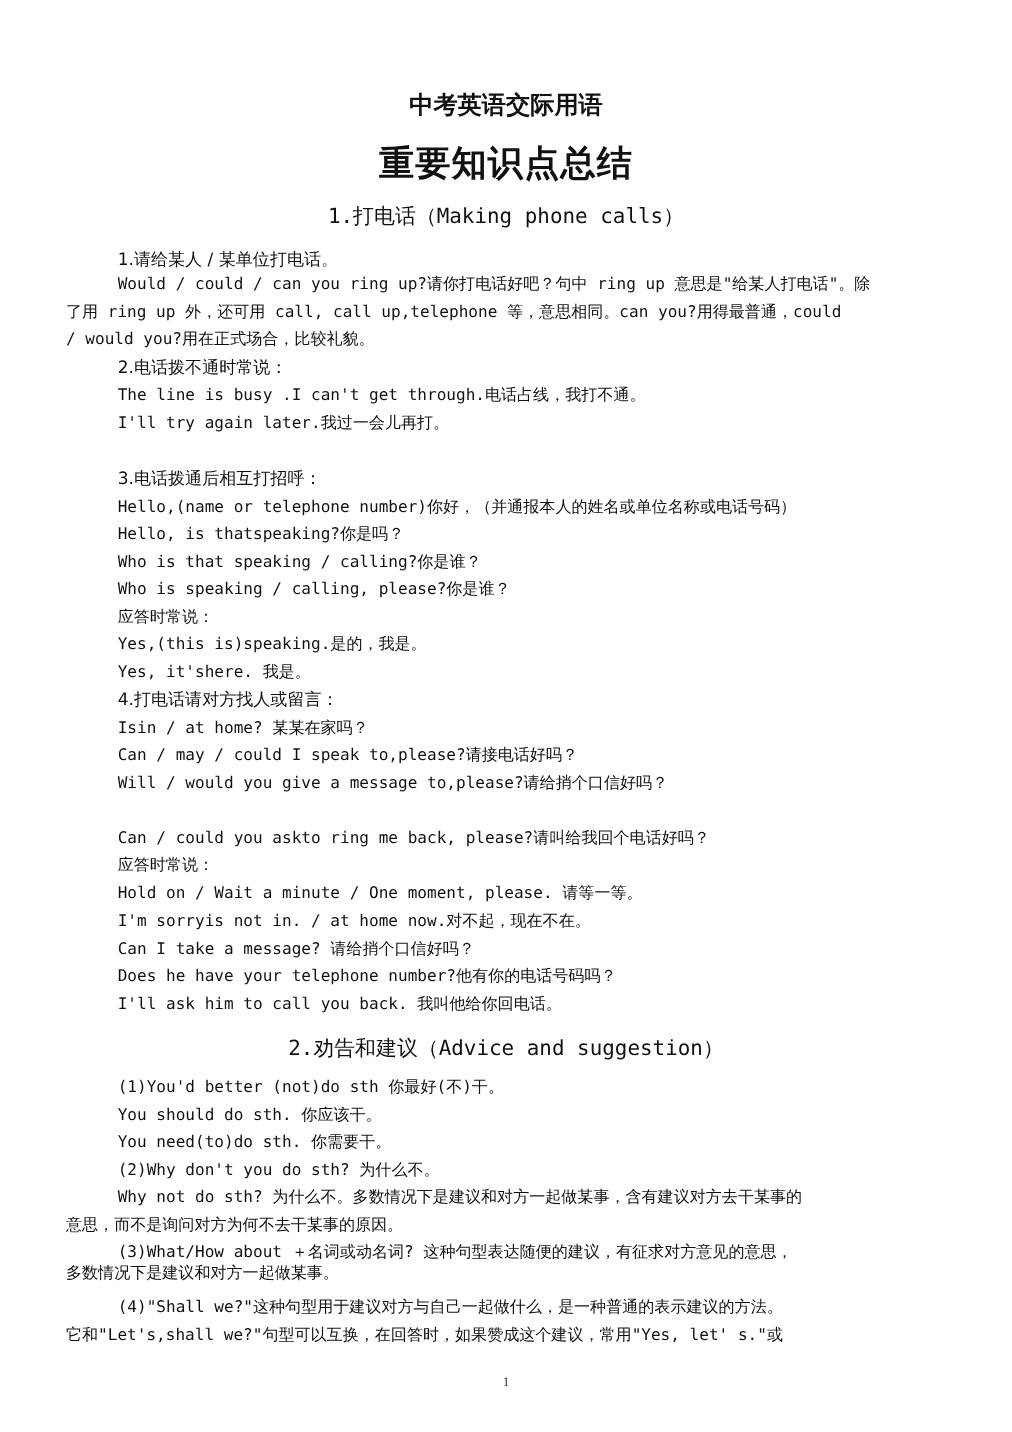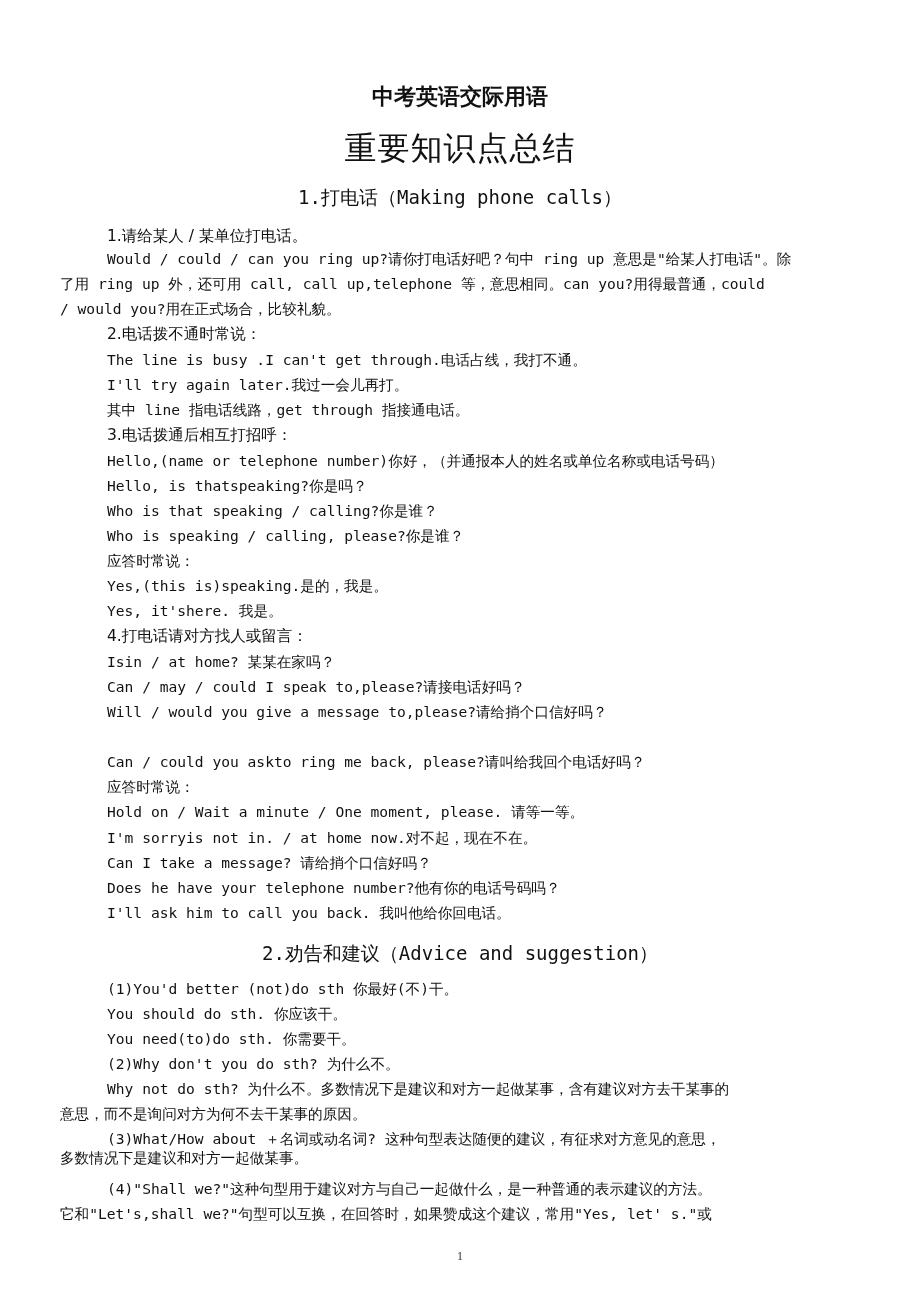--- a/index.html
+++ b/index.html
@@ -10,21 +10,21 @@
   }
   .page { position: absolute; left: 0; top: 0; width: 920px; height: 1302px; padding-left: 32px; }
   .title1 {
     position: absolute; left: 0; width: 920px; top: 82px;
     text-align: center; font-family: "DejaVu Sans", sans-serif;
     font-weight: bold; font-size: 22px; line-height: 30px;
   }
   .title2 {
     position: absolute; left: 0; width: 920px; top: 126px;
     text-align: center; font-family: "DejaVu Sans", sans-serif;
-    font-weight: normal; font-size: 32px; line-height: 44px; letter-spacing: 1px;
+    font-weight: bold; font-size: 32px; line-height: 44px; letter-spacing: 1px;
   }
   .sec {
     position: absolute; left: 0; width: 920px;
     text-align: center; font-family: "DejaVu Sans Mono", "Liberation Mono", monospace;
     font-size: 19px; line-height: 26px;
   }
   .line {
     position: absolute; left: 107px; white-space: nowrap;
     font-family: "DejaVu Sans Mono", "Liberation Mono", monospace;
     font-size: 14.6px; line-height: 22px; letter-spacing: 0px;
@@ -47,21 +47,20 @@
   <div class="sec" style="top:184px">1.打电话（Making phone calls）</div>
 
   <div class="line sub" style="top:225px">1.请给某人 / 某单位打电话。</div>
   <div class="line" style="top:248px">Would / could / can you ring up?请你打电话好吧？句中 ring up 意思是"给某人打电话"。除</div>
   <div class="line flush" style="top:273px">了用 ring up 外，还可用 call, call up,telephone 等，意思相同。can you?用得最普通，could</div>
   <div class="line flush" style="top:298px">/ would you?用在正式场合，比较礼貌。</div>
 
   <div class="line sub" style="top:323px">2.电话拨不通时常说：</div>
   <div class="line" style="top:349px">The line is busy .I can't get through.电话占线，我打不通。</div>
   <div class="line" style="top:374px">I'll try again later.我过一会儿再打。</div>
-  <div class="line" style="top:399px">其中 line 指电话线路，get through 指接通电话。</div>
 
   <div class="line sub" style="top:424px">3.电话拨通后相互打招呼：</div>
   <div class="line" style="top:450px">Hello,(name or telephone number)你好，（并通报本人的姓名或单位名称或电话号码）</div>
   <div class="line" style="top:475px">Hello, is thatspeaking?你是吗？</div>
   <div class="line" style="top:500px">Who is that speaking / calling?你是谁？</div>
   <div class="line" style="top:525px">Who is speaking / calling, please?你是谁？</div>
   <div class="line" style="top:550px">应答时常说：</div>
   <div class="line" style="top:575px">Yes,(this is)speaking.是的，我是。</div>
   <div class="line" style="top:600px">Yes, it'shere. 我是。</div>
 

